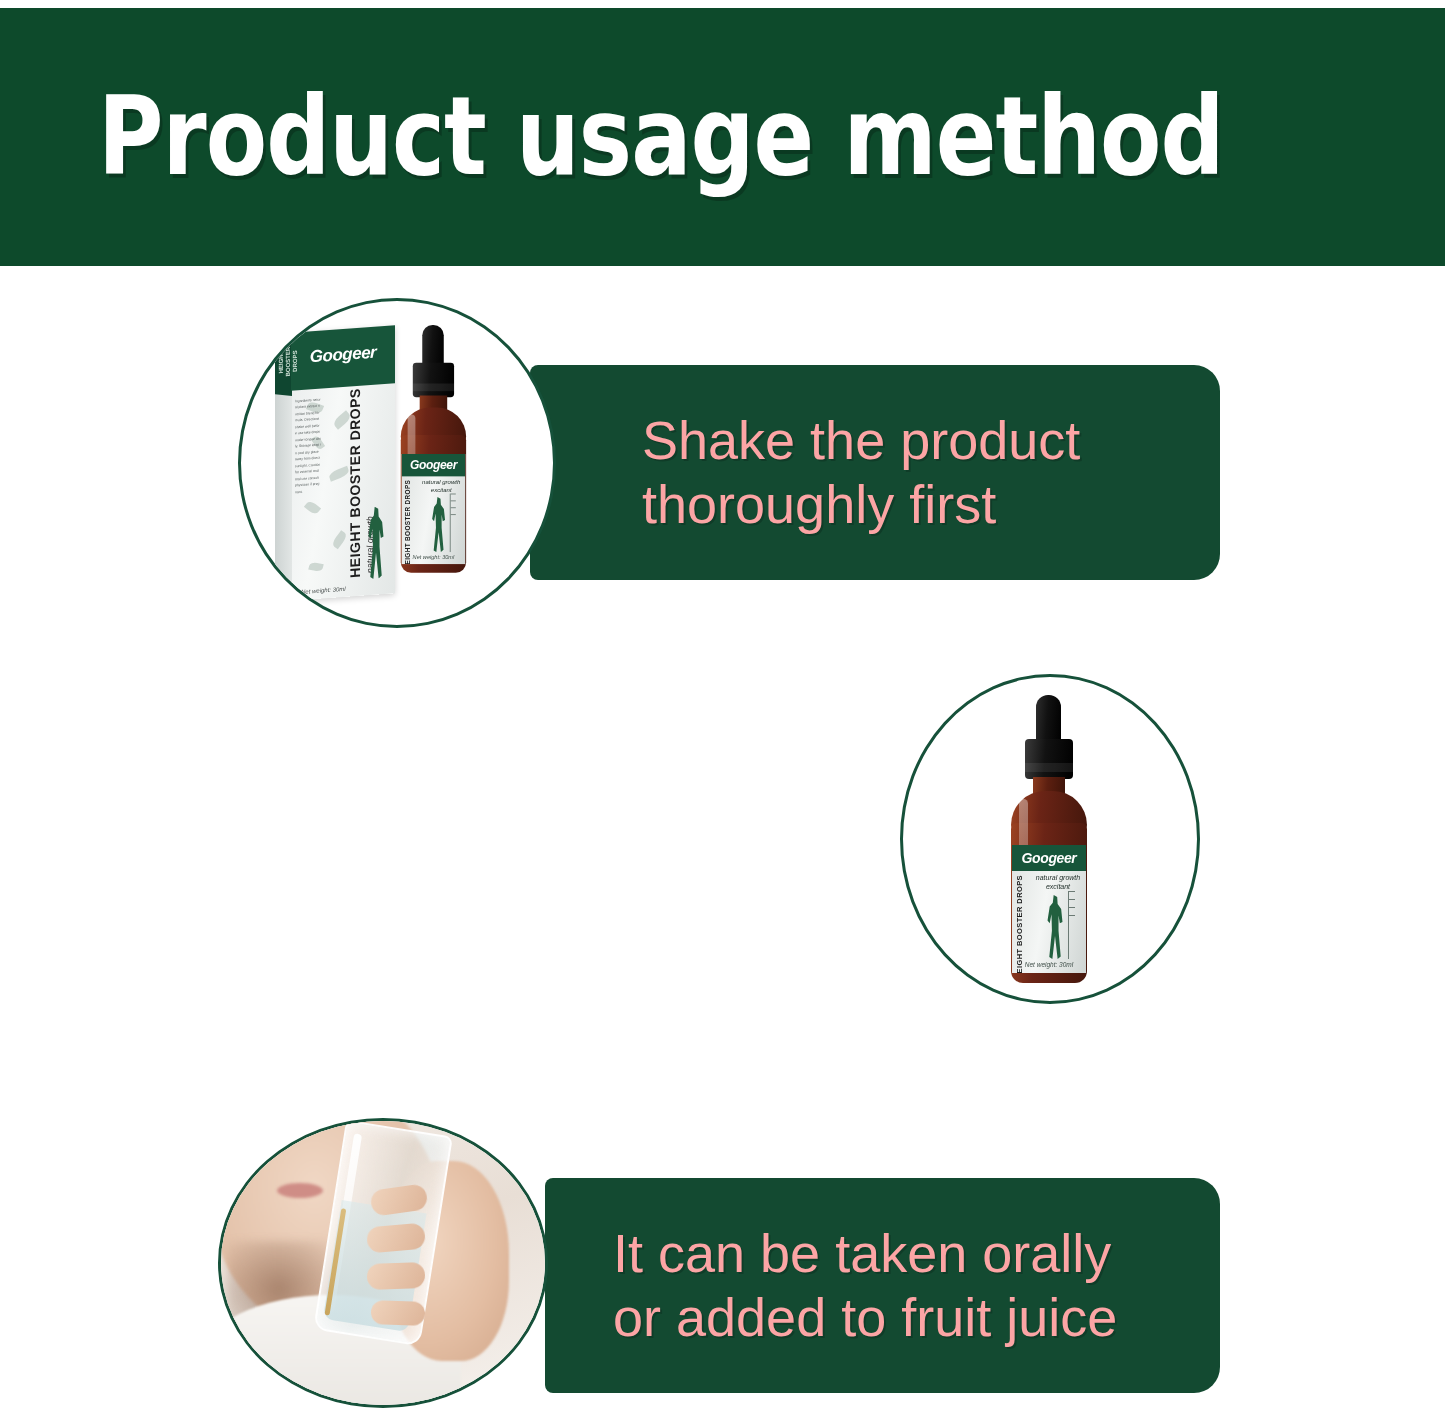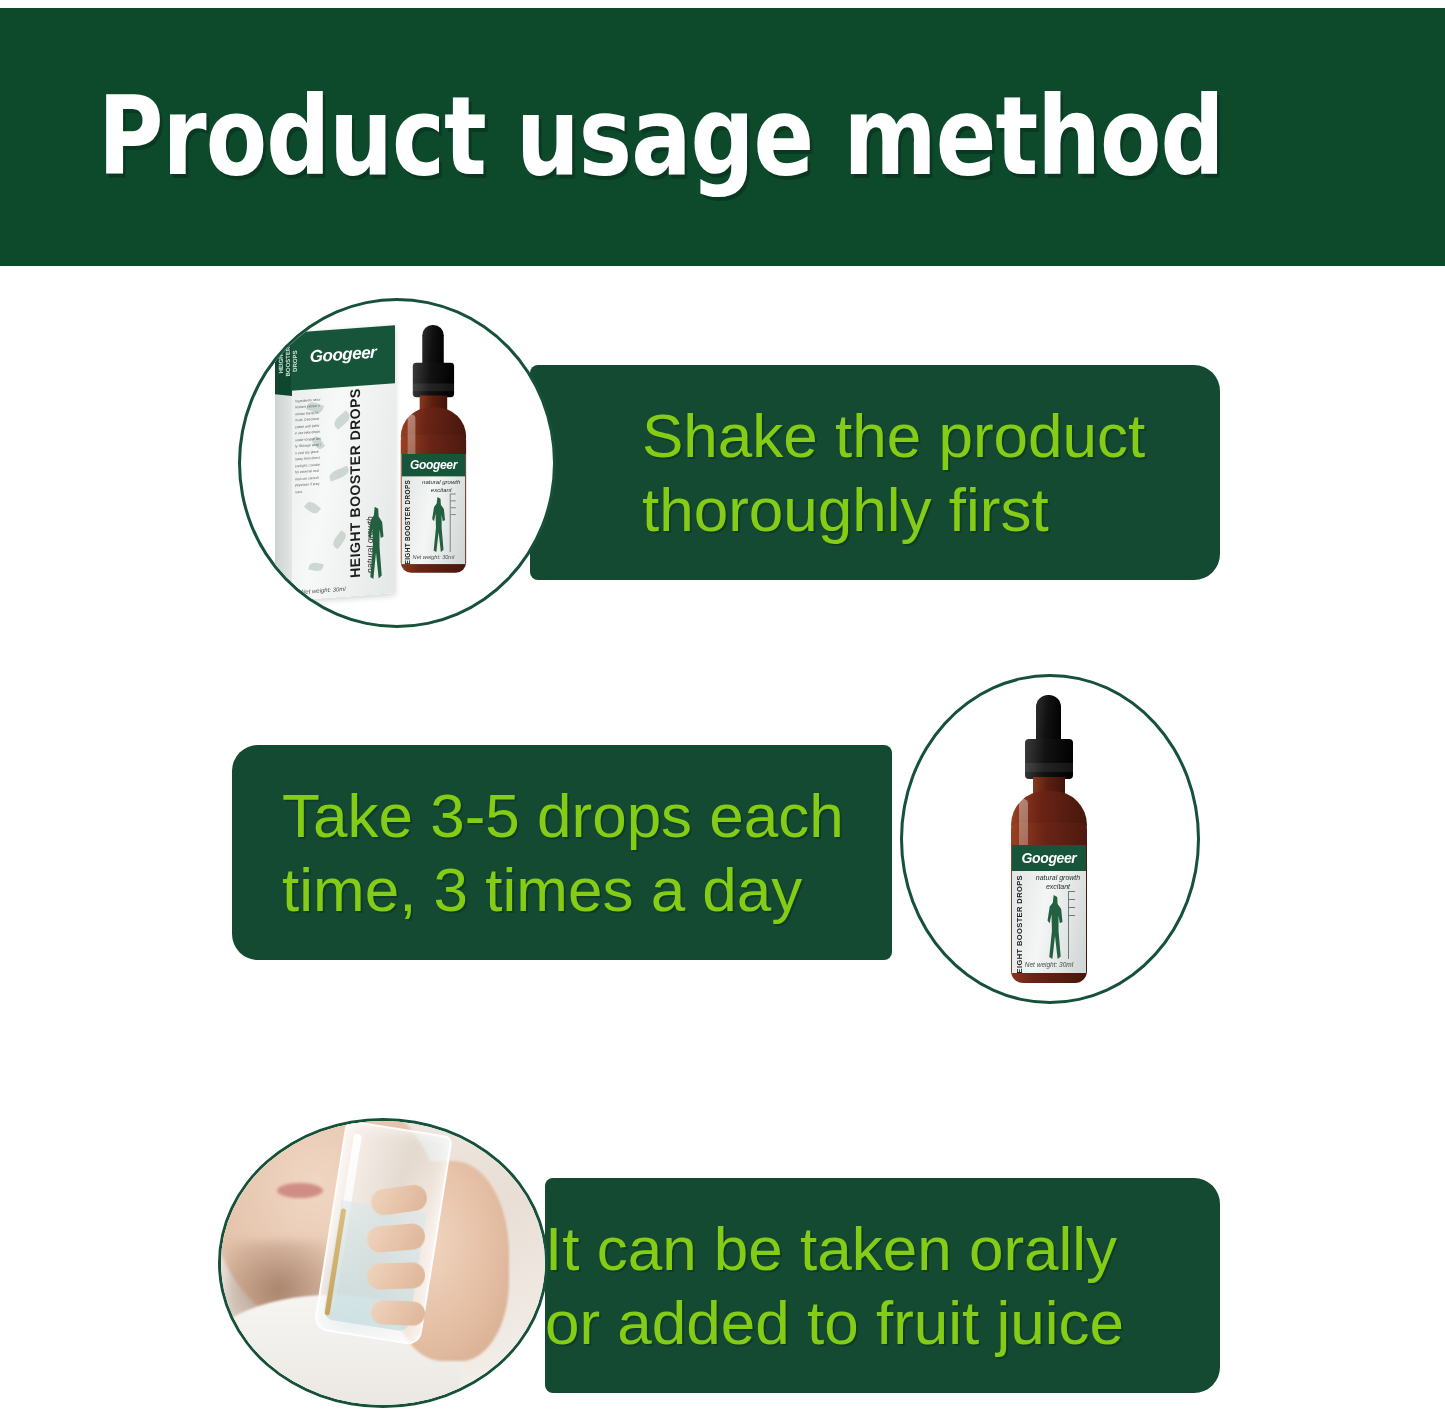--- a/index.html
+++ b/index.html
@@ -67,30 +67,30 @@
   #panel-1 {
     left: 530px;  top: 77px;  width: 690px; height: 215px;
   }
   #panel-2 {
     left: 232px;  top: 73px;  width: 660px; height: 215px;
   }
   #panel-3 {
     left: 545px;  top: 122px; width: 675px; height: 215px;
   }
   .panel-text {
-    color: #84cc16;
-    font-size: 62px;
+    color: #fca5a5;
+    font-size: 54px;
     line-height: 1.18;
     font-family: "Liberation Sans", sans-serif;
     text-shadow: 2px 2px 0 rgba(0,0,0,0.18);
     white-space: pre-line;
   }
   #panel-1 .panel-text { margin-left: 112px; }
   #panel-2 .panel-text { margin-left: 50px; }
-  #panel-3 .panel-text { }
+  #panel-3 .panel-text { margin-left: 68px; }
 
   
   .circle-frame {
     position: absolute;
     border: 3px solid #16513A;
     border-radius: 50%;
     background: #ffffff;
     overflow: hidden;
     box-sizing: border-box;
   }
@@ -498,24 +498,20 @@
           </div>
         </div>
 
       </div>
     </div>
   </div>
 </div>
 
 <div class="row" id="row-2">
 
-  <div class="panel panel-left" id="panel-2">
-    <div class="panel-text">Take 3-5 drops each
-time, 3 times a day</div>
-  </div>
 
   <div class="circle-frame" id="circle-2">
     <div class="circle-inner">
       <div style="position:relative;width:100%;height:100%;">
         <div class="bottle" id="bottle-2">
           <div class="b-bulb"></div>
           <div class="b-collar"></div>
           <div class="b-neck"></div>
           <div class="b-shoulder"></div>
           <div class="b-body"></div>

